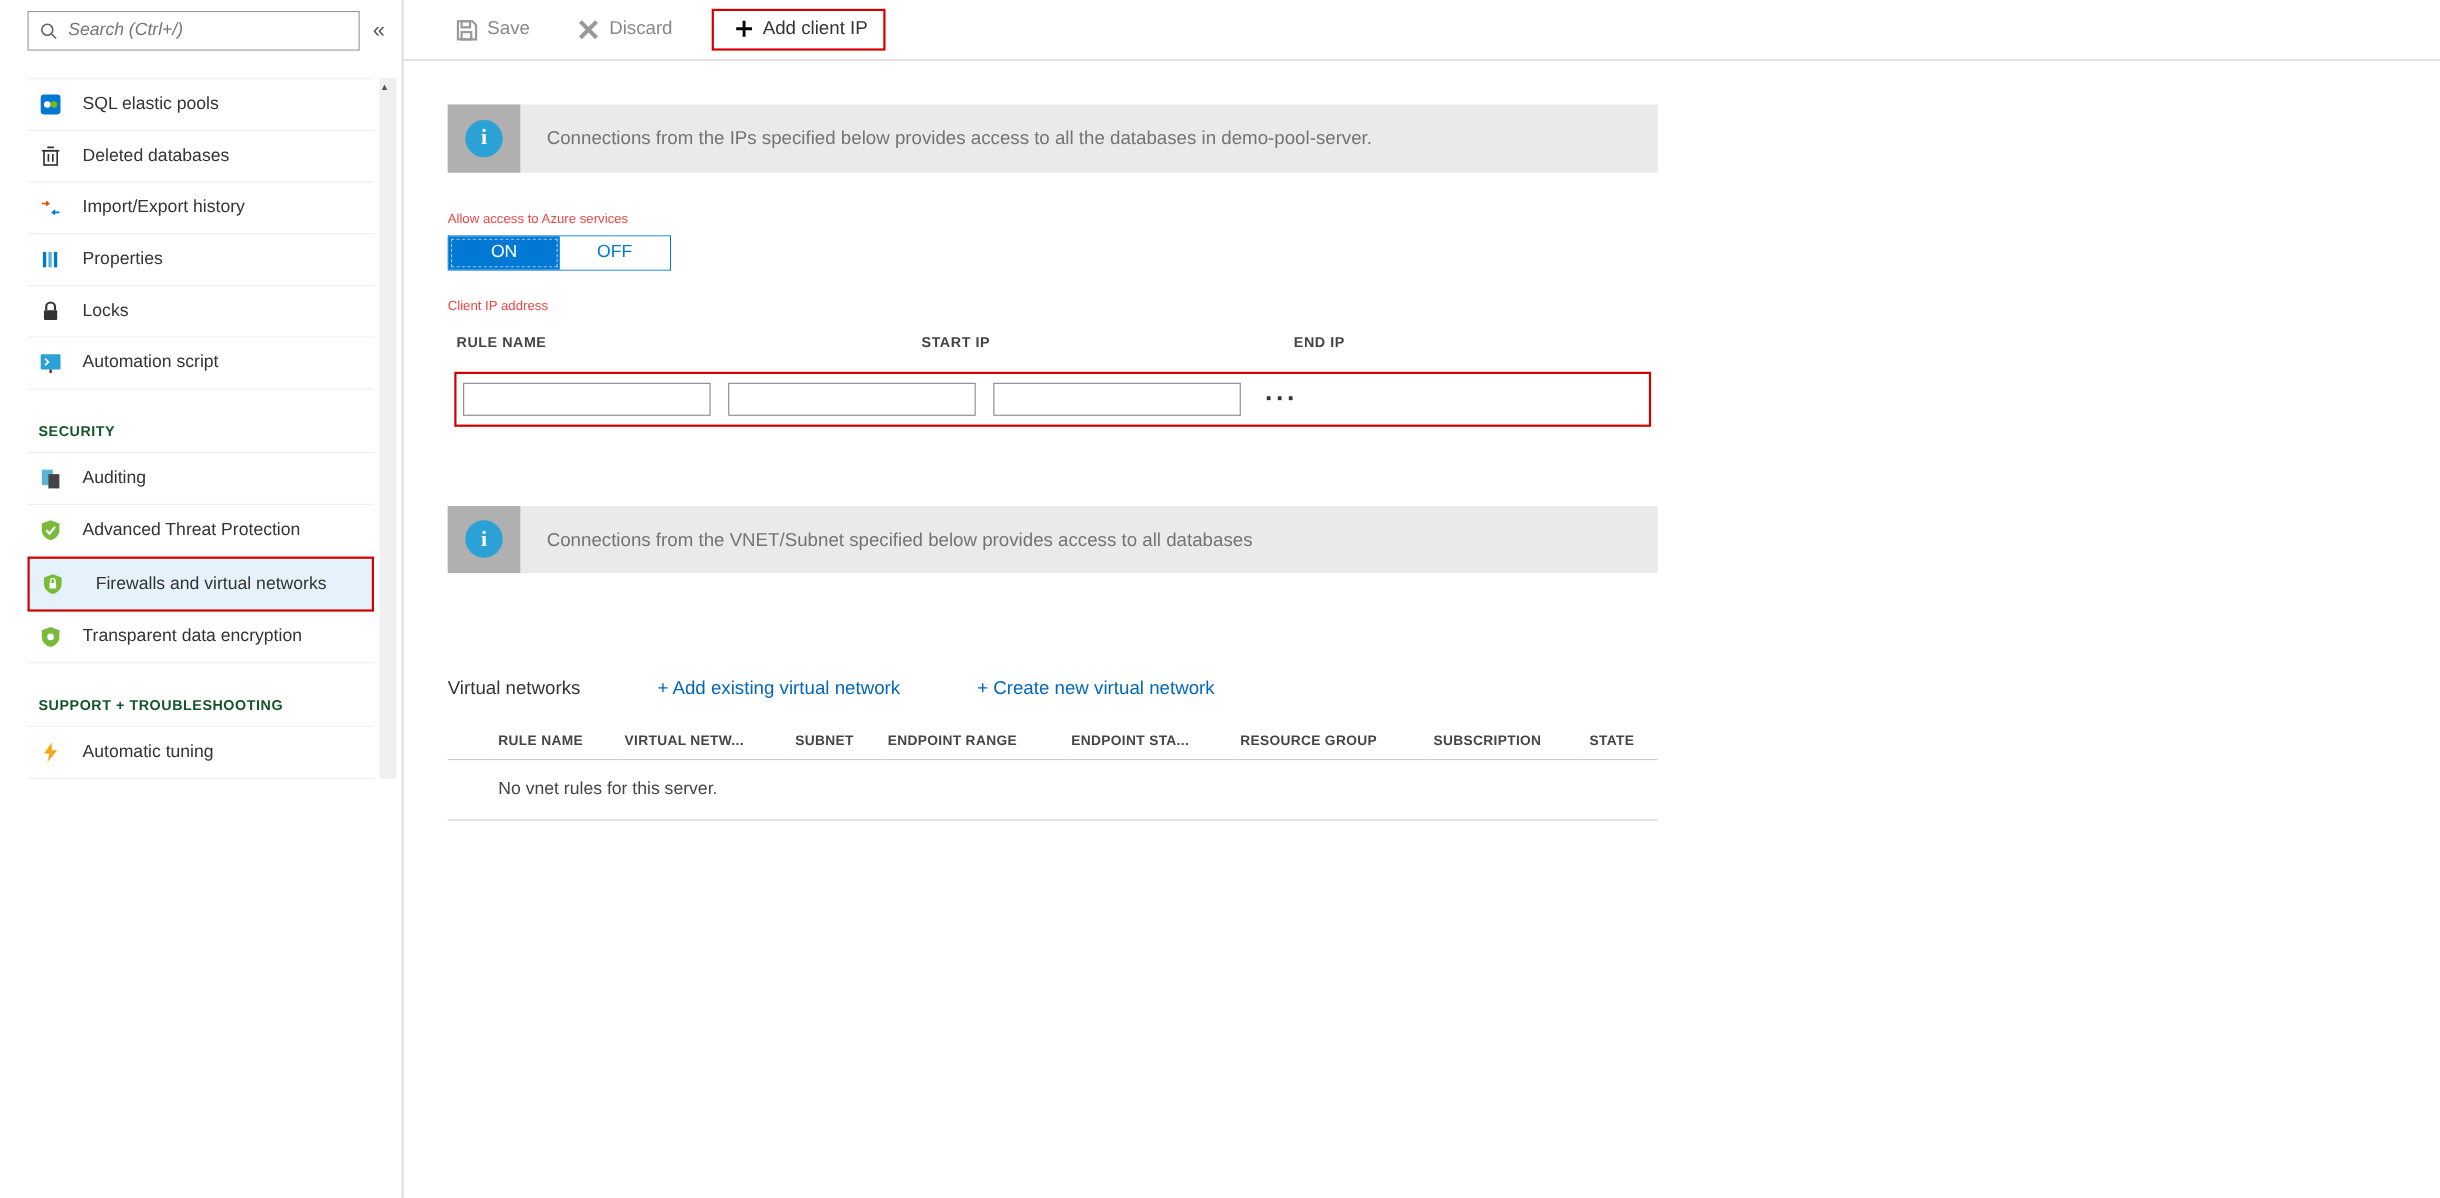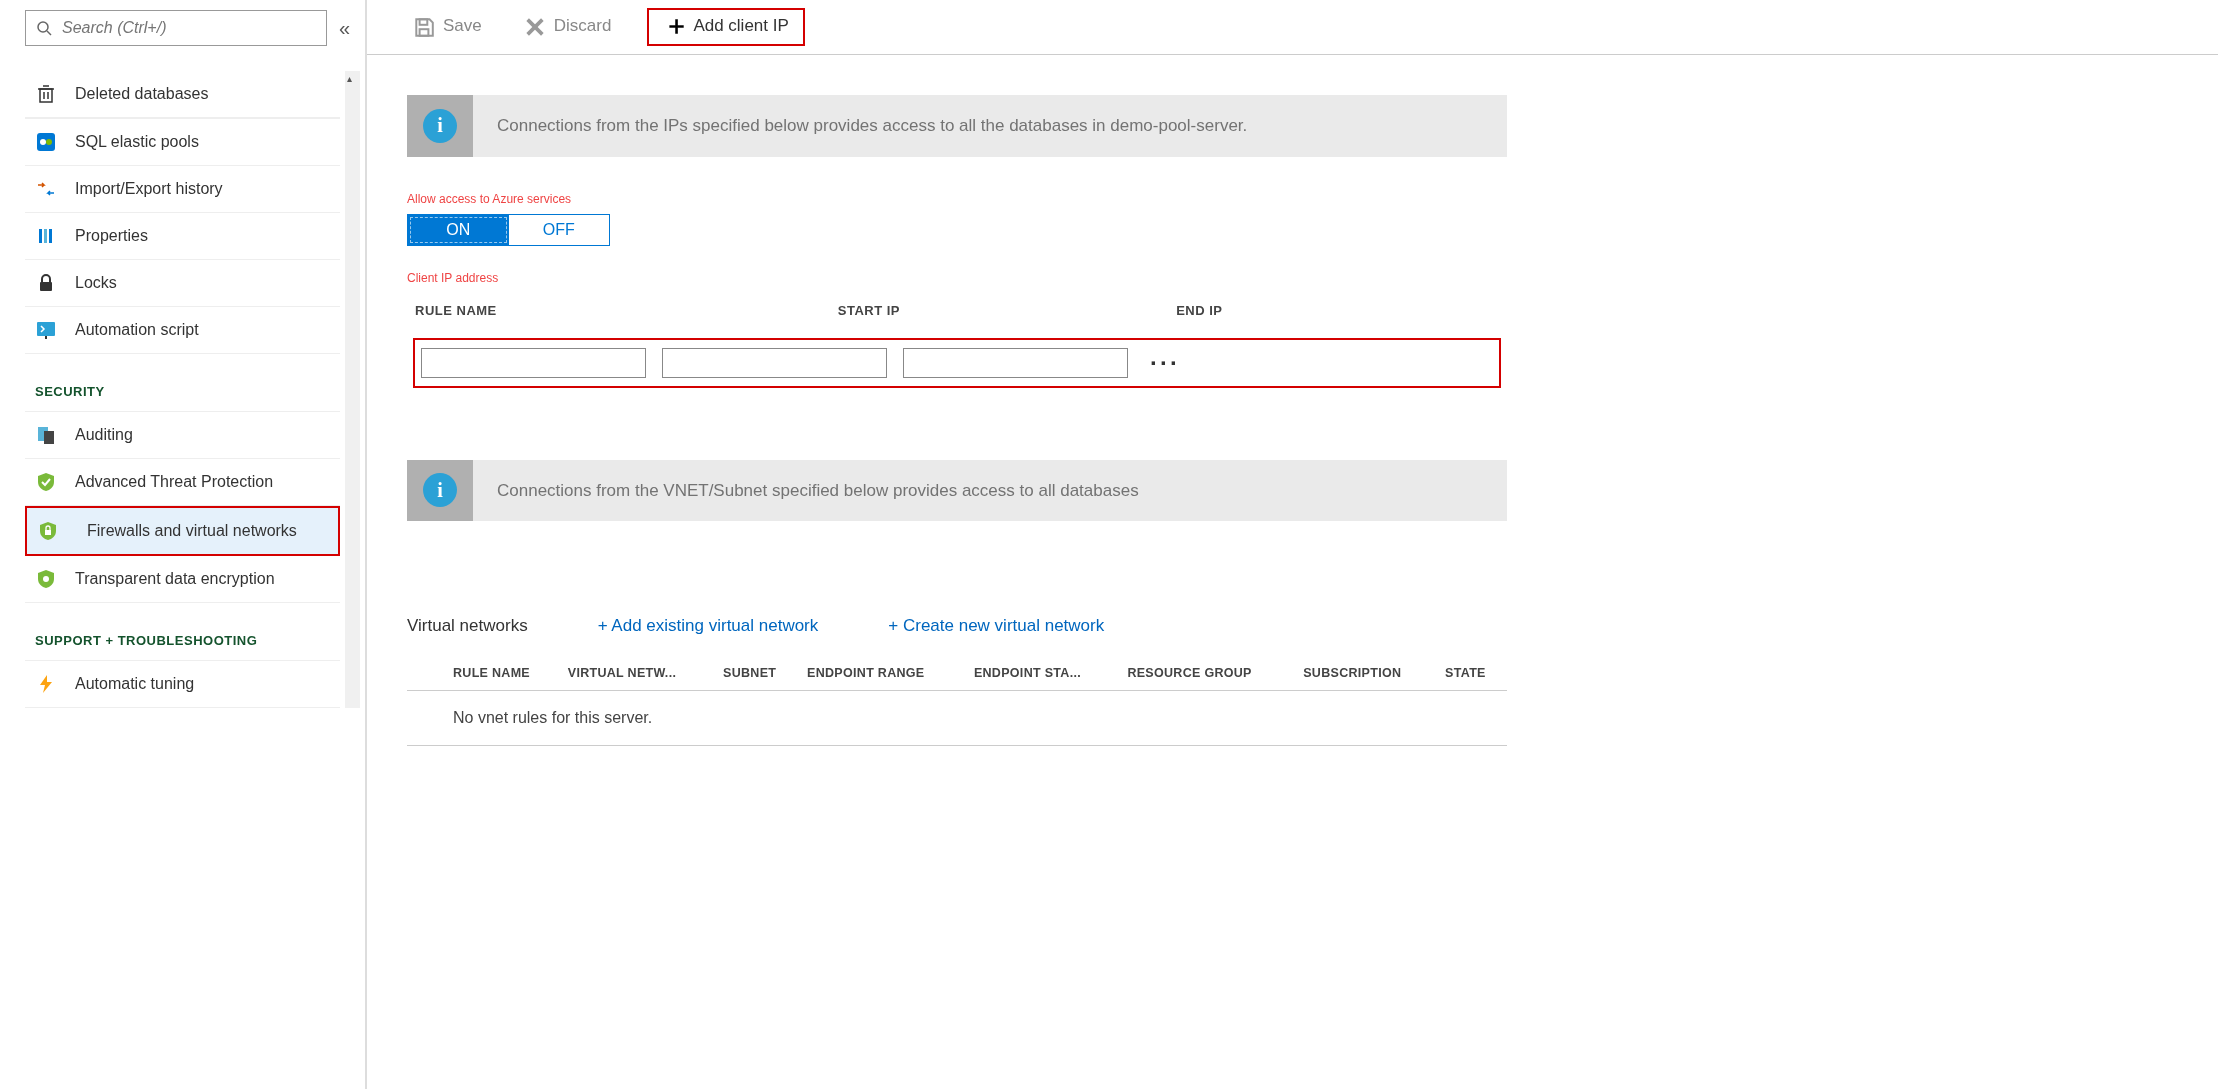--- a/index.html
+++ b/index.html
@@ -90,42 +90,42 @@
       </div>
       <span class="collapse-icon">«</span>
     </div>
 
     <div class="nav-scroll">
       <div class="scroll-track">
           <span class="scroll-up">▴</span>
         </div>
       <div class="nav-items">
 
+        <div class="nav-item first-border-top">
+          <span class="icon">
+            <svg width="20" height="20" viewBox="0 0 20 20">
+                <rect x="1" y="1" width="18" height="18" rx="3" fill="#0078d4"></rect>
+                <circle cx="7" cy="10" r="3" fill="#fff"></circle>
+                <circle cx="13" cy="10" r="3" fill="#7fba00"></circle>
+              </svg>
+          </span>
+          <span>SQL elastic pools</span>
+        </div>
+
         <div class="nav-item">
           <span class="icon">
             <svg width="18" height="20" viewBox="0 0 18 20" fill="none" stroke="#333" stroke-width="1.5">
                 <rect x="3" y="5" width="12" height="13"></rect>
                 <line x1="1" y1="5" x2="17" y2="5"></line>
                 <line x1="6" y1="2" x2="12" y2="2"></line>
                 <line x1="7" y1="8" x2="7" y2="15"></line>
                 <line x1="11" y1="8" x2="11" y2="15"></line>
               </svg>
           </span>
           <span>Deleted databases</span>
-        </div>
-
-        <div class="nav-item first-border-top">
-          <span class="icon">
-            <svg width="20" height="20" viewBox="0 0 20 20">
-                <rect x="1" y="1" width="18" height="18" rx="3" fill="#0078d4"></rect>
-                <circle cx="7" cy="10" r="3" fill="#fff"></circle>
-                <circle cx="13" cy="10" r="3" fill="#7fba00"></circle>
-              </svg>
-          </span>
-          <span>SQL elastic pools</span>
         </div>
 
         <div class="nav-item">
           <span class="icon">
             <svg width="20" height="16" viewBox="0 0 20 16" fill="none" stroke="#d35400" stroke-width="1.5">
                 <path d="M2 4 L8 4 L6 2 M6 6 L8 4"></path>
                 <path d="M18 12 L12 12 L14 10 M14 14 L12 12" stroke="#0078d4"></path>
               </svg>
           </span>
           <span>Import/Export history</span>

